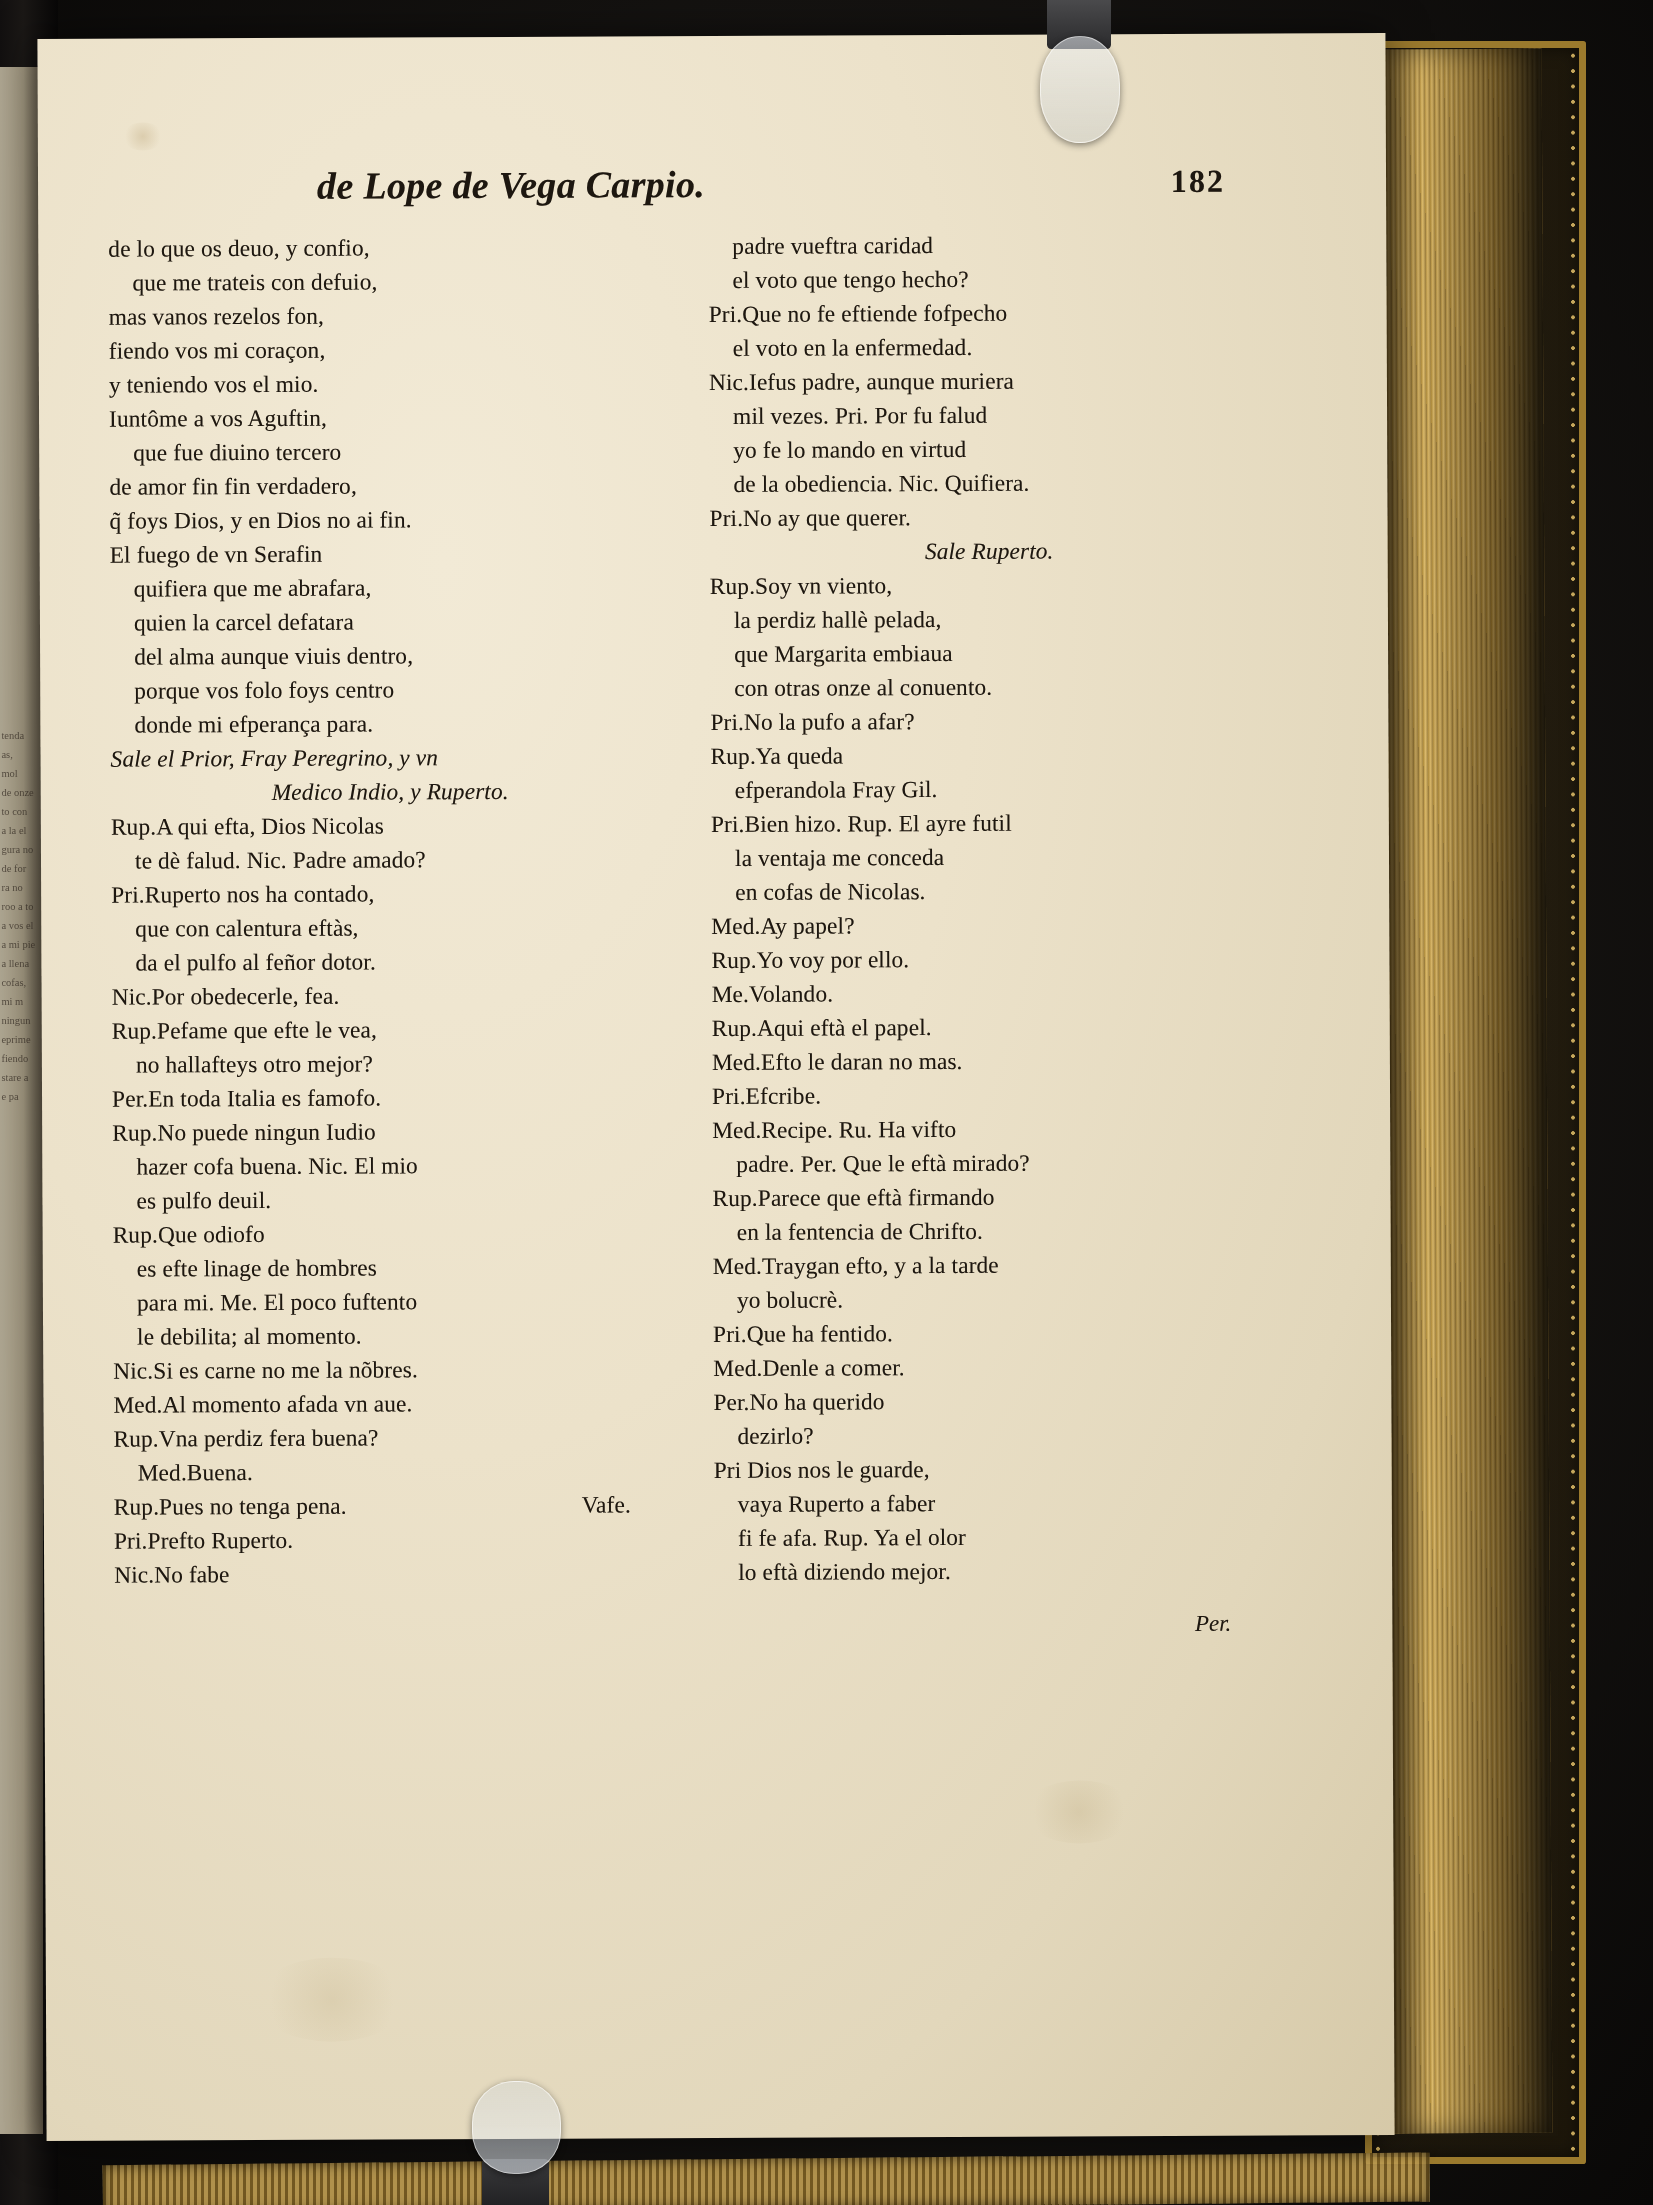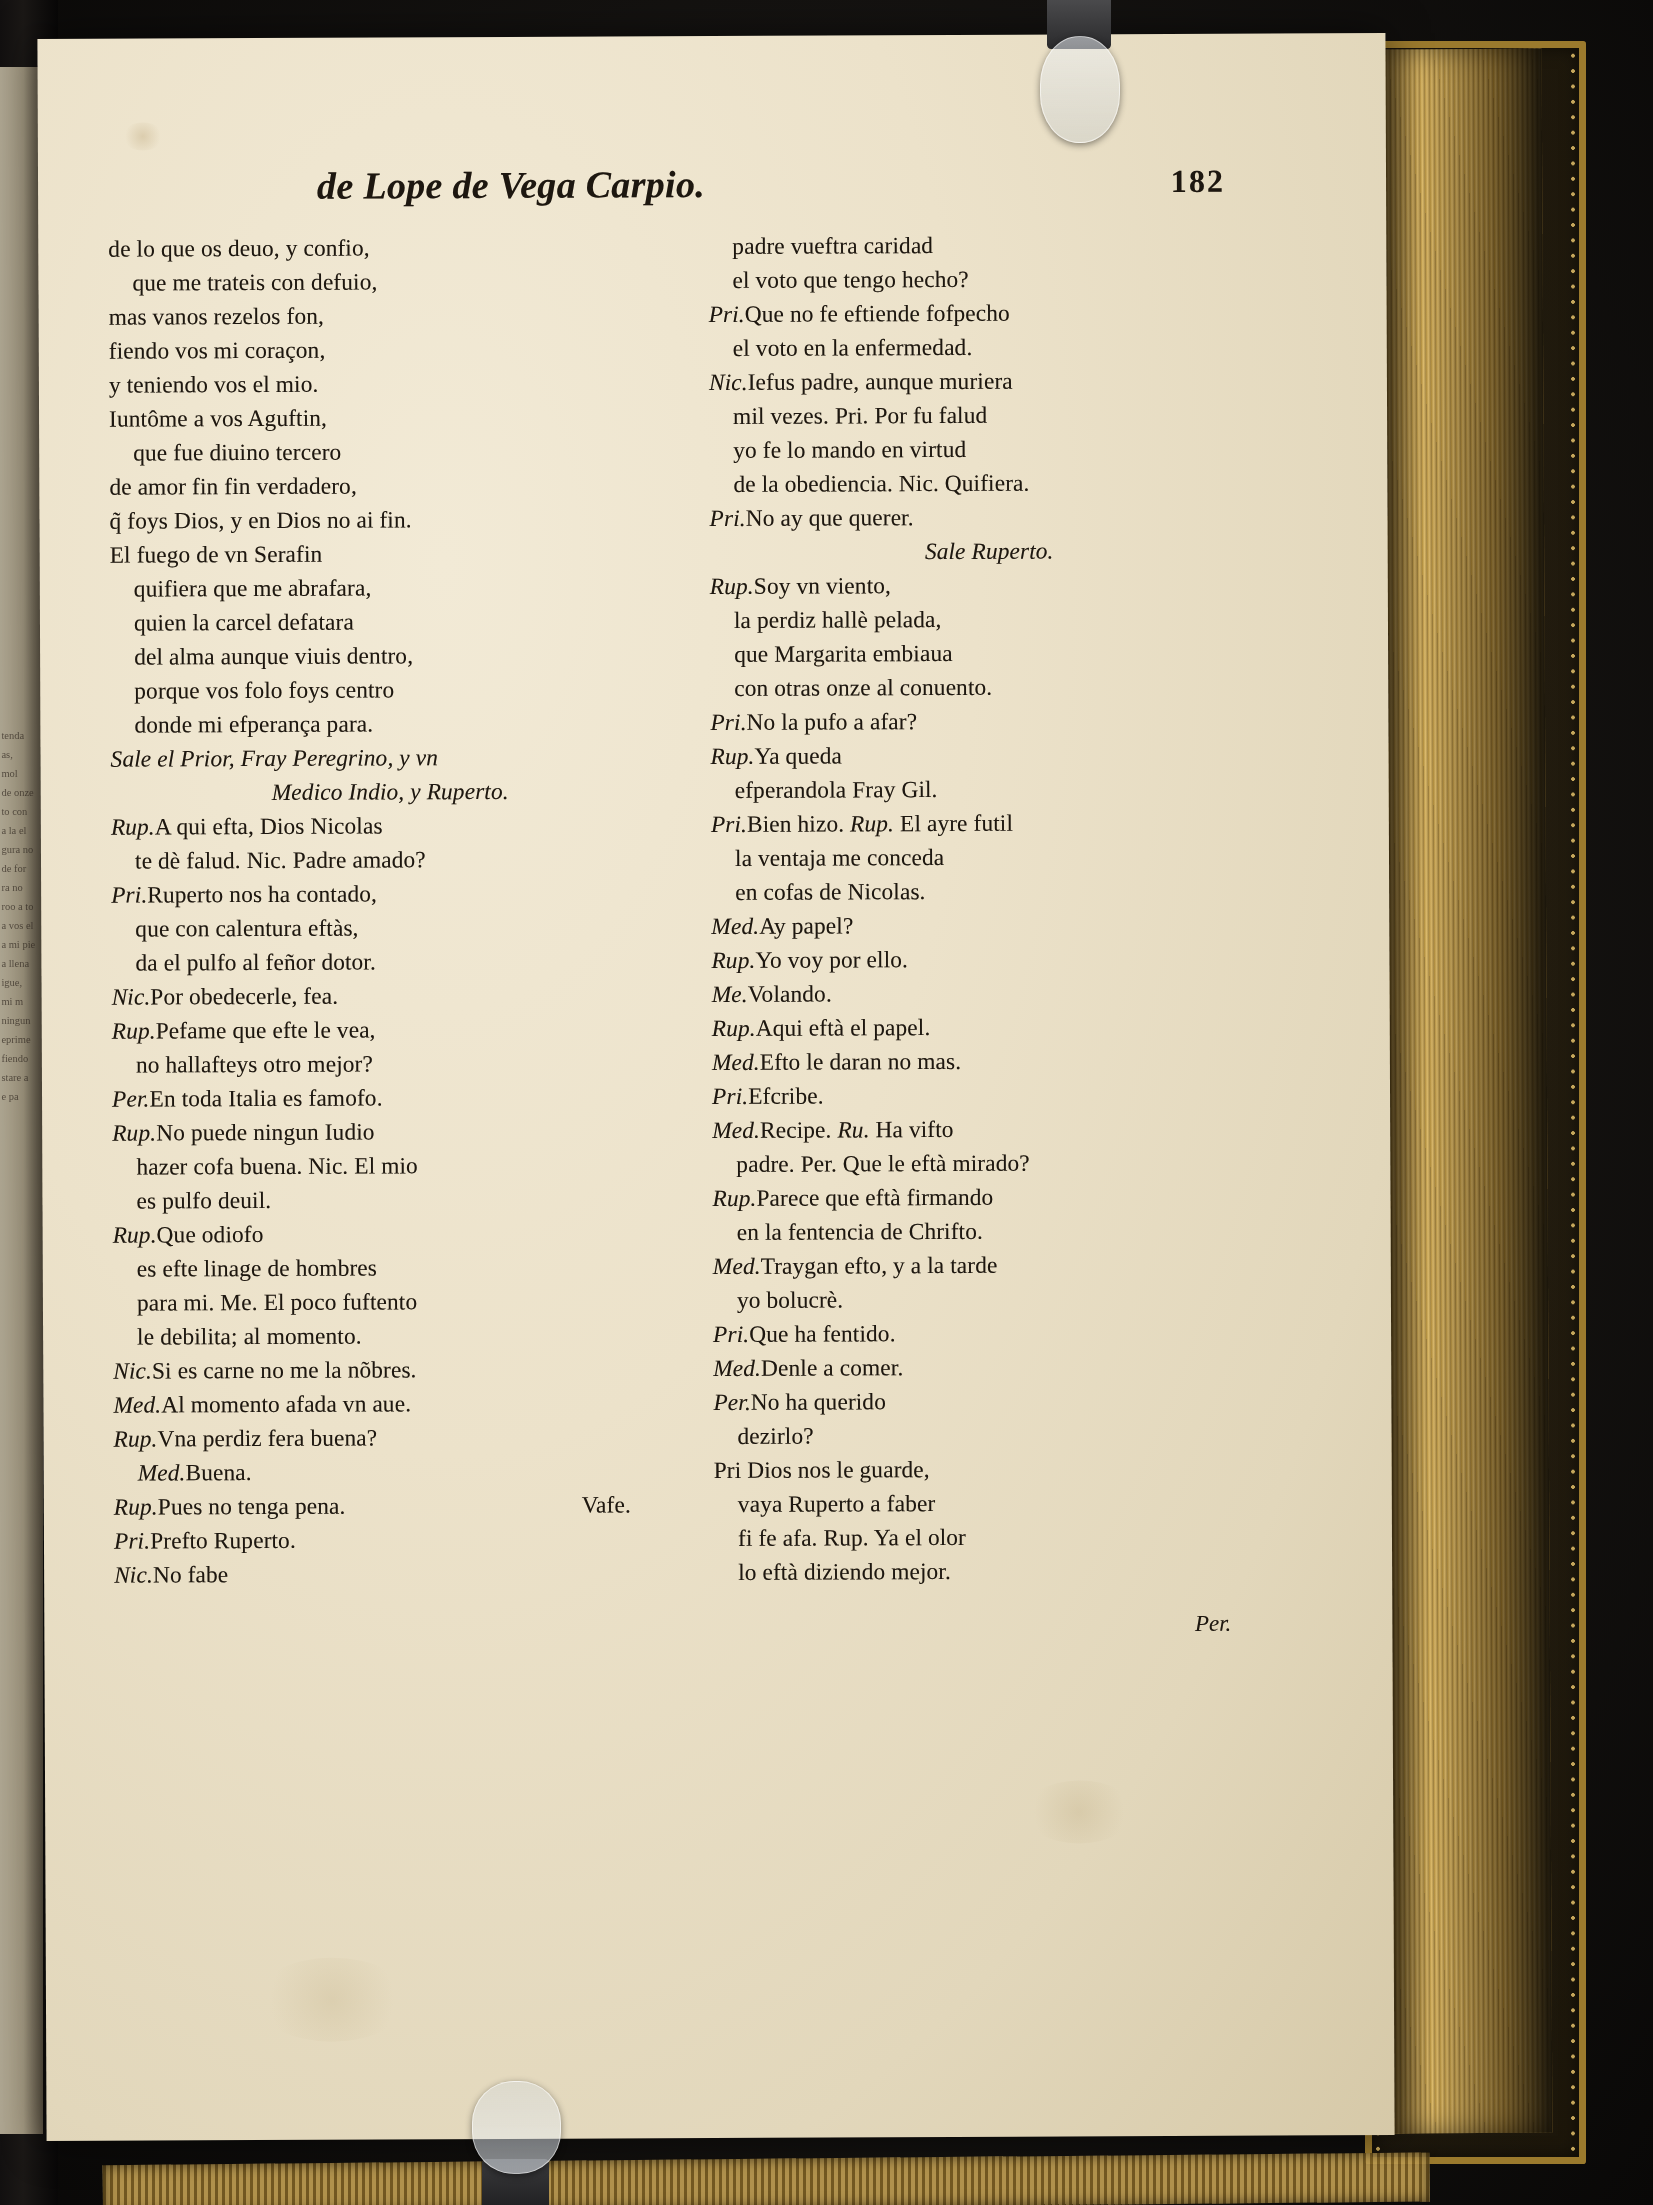--- a/index.html
+++ b/index.html
@@ -200,21 +200,21 @@
   }
   .line {
     font-size: 23.4px;
     line-height: 34px;
     white-space: nowrap;
     letter-spacing: 0.1px;
   }
   .indent-1 { padding-left: 24px; }
   .center   { text-align: center; padding-left: 0; }
   .it { }
-  .sp-label { font-style: italic; }
+  .sp-label { }
   .stage { font-style: italic; }
   .catch {
     margin-top: 24px;
     text-align: right;
     padding-right: 42px;
     font-style: italic;
     font-size: 23px;
   }
 
   
@@ -234,21 +234,21 @@
         <div>de onze</div>
         <div>to con</div>
         <div>a la el</div>
         <div>gura no</div>
         <div>de for</div>
         <div>ra no</div>
         <div>roo a to</div>
         <div>a vos el</div>
         <div>a mi pie</div>
         <div>a llena</div>
-        <div>igue,</div>
+        <div>cofas,</div>
         <div>mi m</div>
         <div>ningun</div>
         <div>eprime</div>
         <div>fiendo</div>
         <div>stare a</div>
         <div>e pa</div>
       </div>
   </div>
 
   <div id="cover-border">

